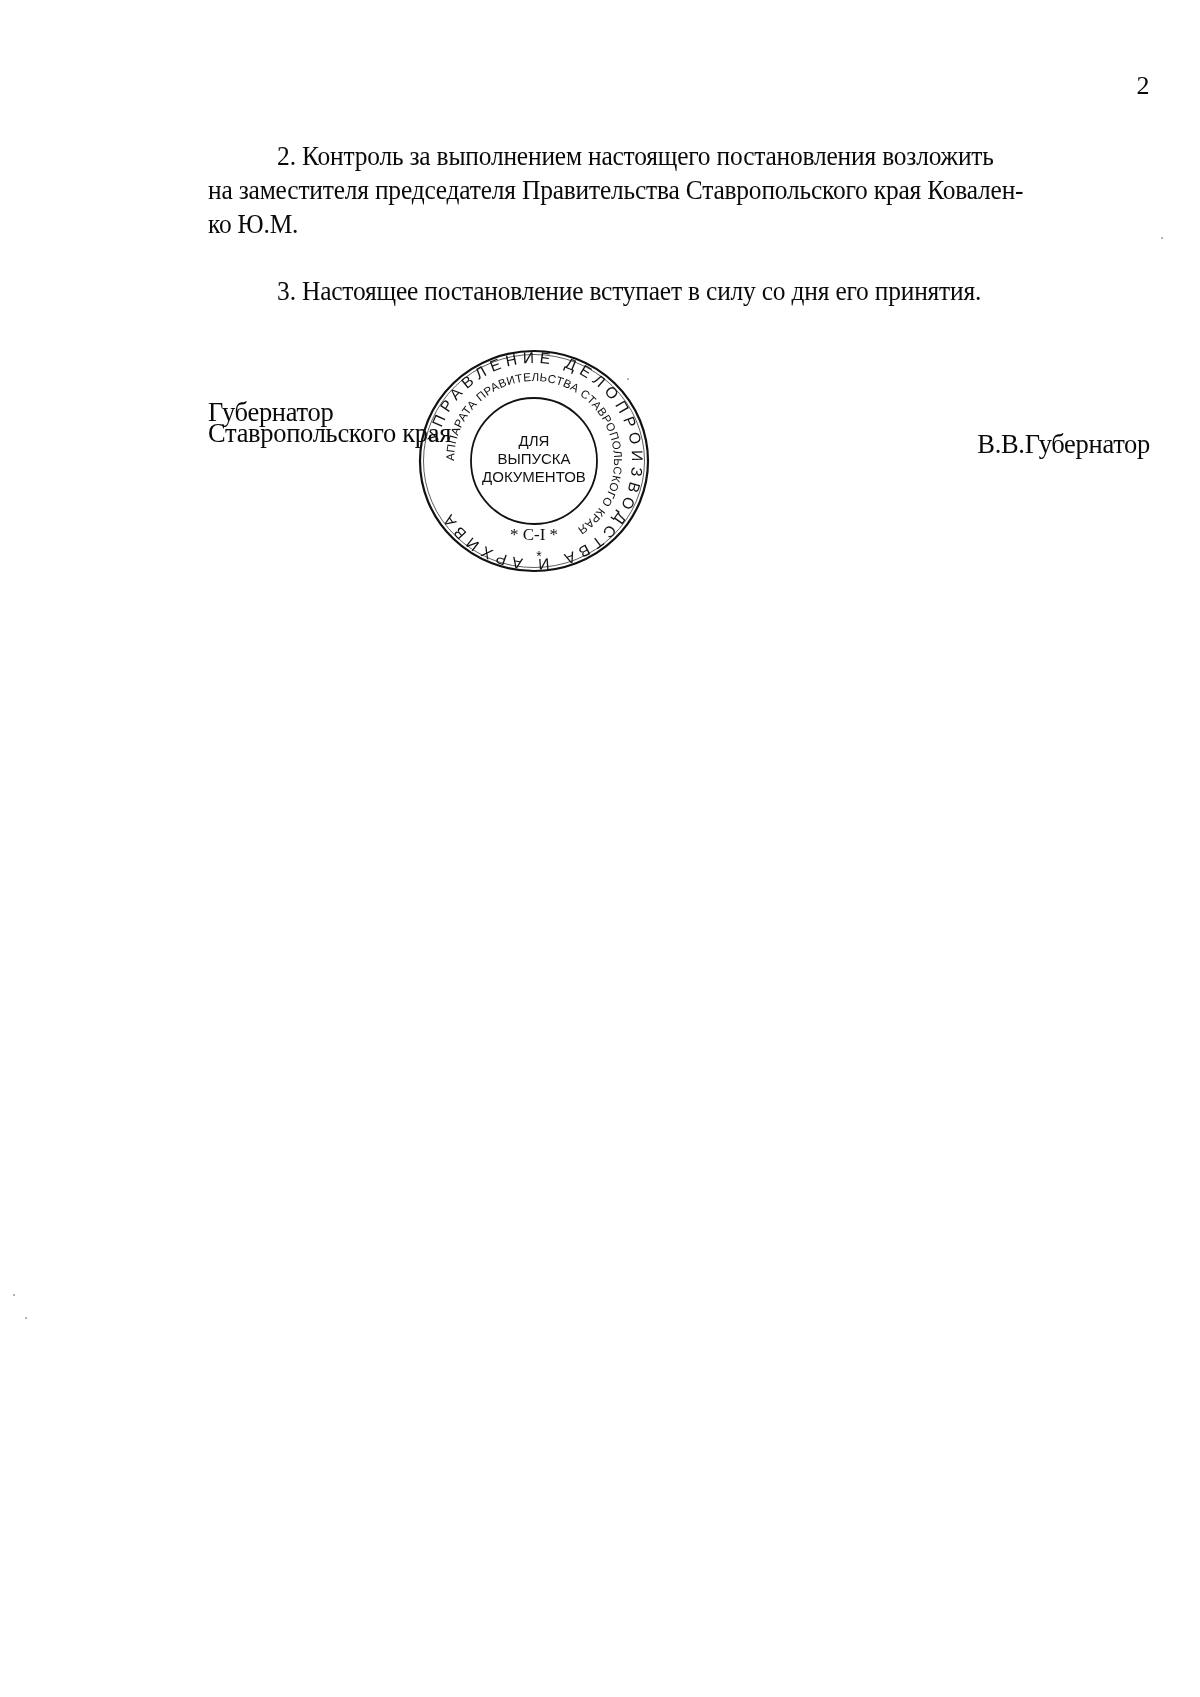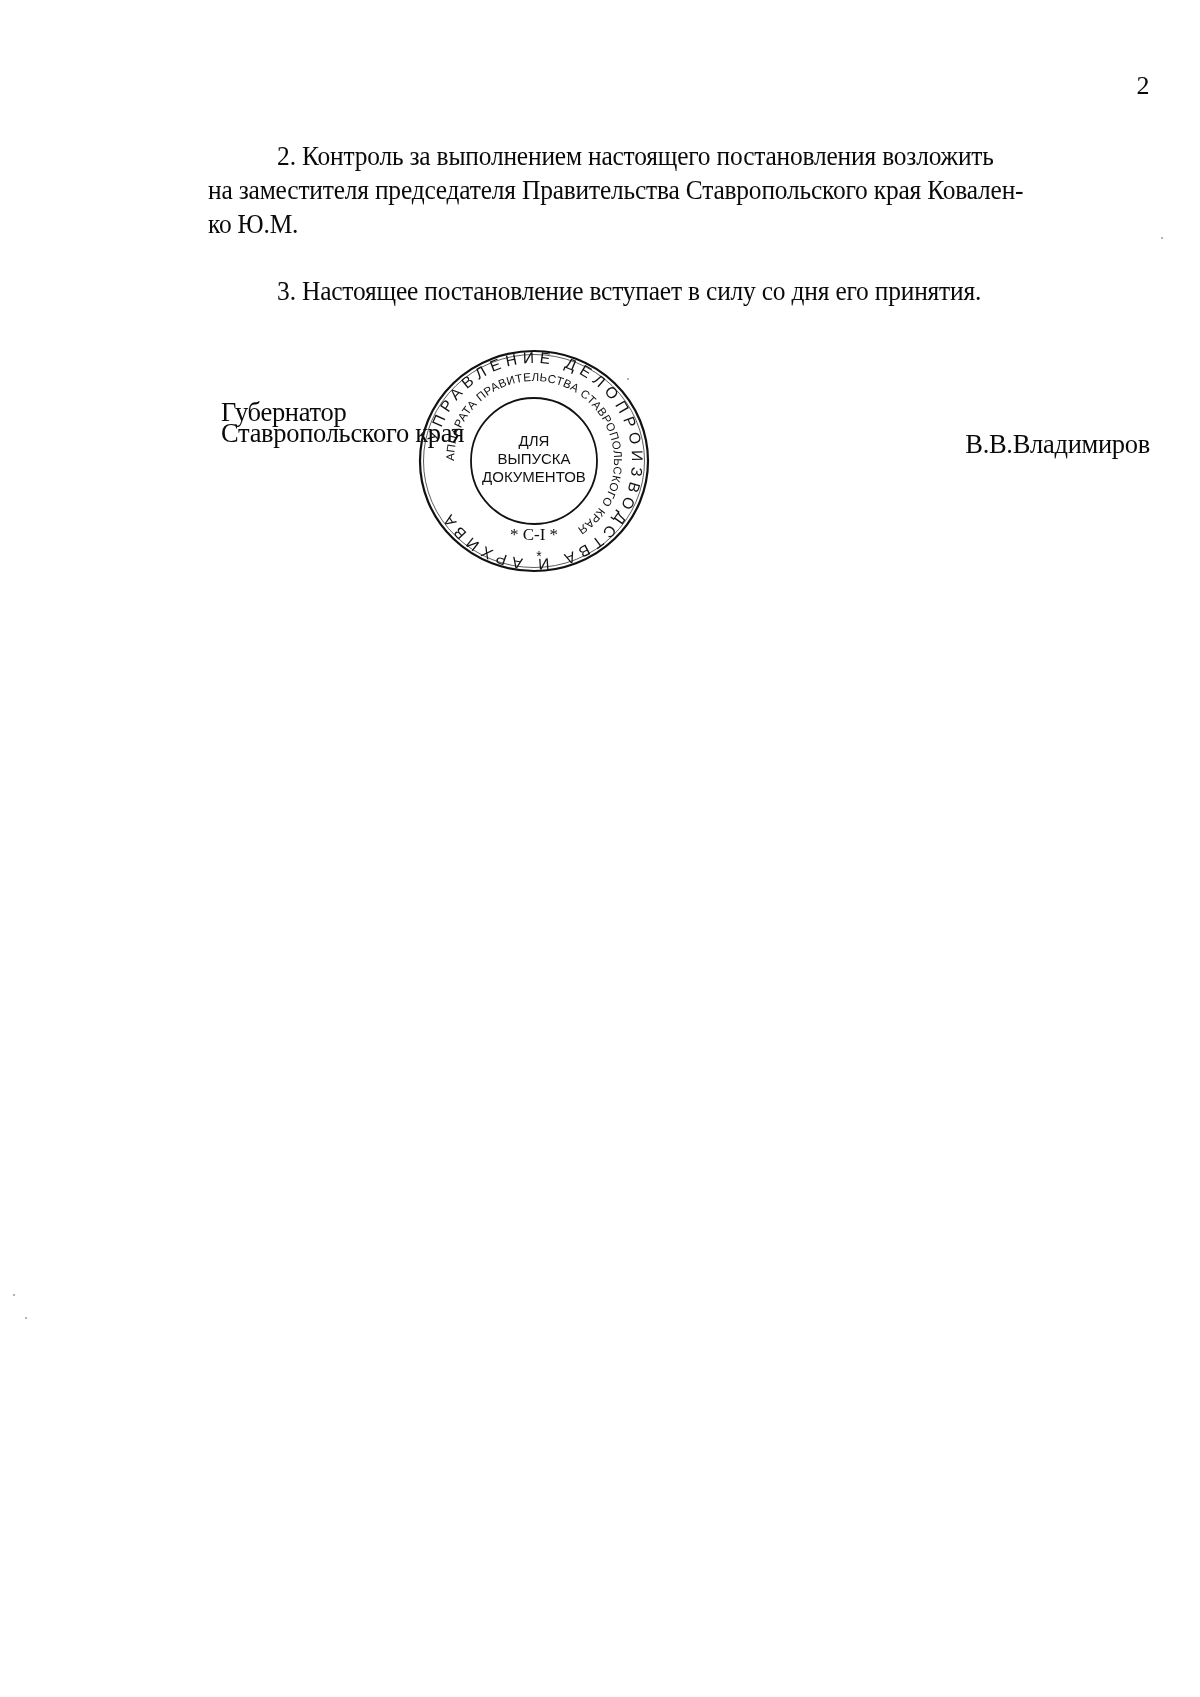--- a/index.html
+++ b/index.html
@@ -41,21 +41,20 @@
     #para-3 { top: 274px; text-align: left; }
     .line { display: block; }
     .line.last { text-align-last: left; }
     .sig-block {
       position: absolute;
       left: 208px;
       top: 402px;
       font-size: 26.5px;
       line-height: 21px;
       letter-spacing: -0.3px;
-      margin-left: 13px;
     }
     .sig-block div { white-space: nowrap; }
     .sig-name {
       position: absolute;
       right: 50px;
       top: 430px;
       font-size: 26.5px;
       line-height: 28px;
       letter-spacing: -0.3px;
       white-space: nowrap;
@@ -94,21 +93,21 @@
 
 <div class="paragraph" id="para-3">
   <span class="line last">3. Настоящее постановление вступает в силу со дня его принятия.</span>
 </div>
 
 <div class="sig-block">
   <div>Губернатор</div>
   <div>Ставропольского края</div>
 </div>
 
-<div class="sig-name">В.В.Владимиров</div>
+<div class="sig-name">В.В.Губернатор</div>
 
 <div class="stamp">
   <svg viewBox="0 0 232 224" xmlns="http://www.w3.org/2000/svg">
     <defs>
       <path id="outer-arc" d="M 116,112 m -98,0 a 98,98 0 1,1 196,0 a 98,98 0 1,1 -196,0"></path>
       <path id="inner-arc" d="M 116,112 m -80,0 a 80,80 0 1,1 160,0 a 80,80 0 1,1 -160,0"></path>
     </defs>
     <g transform="rotate(0 116 112)">
       <ellipse cx="116" cy="112" rx="114" ry="110" fill="none" stroke="#111" stroke-width="2.2"></ellipse>
       <ellipse cx="116" cy="112" rx="110.5" ry="106.5" fill="none" stroke="#333" stroke-width="0.8"></ellipse>

